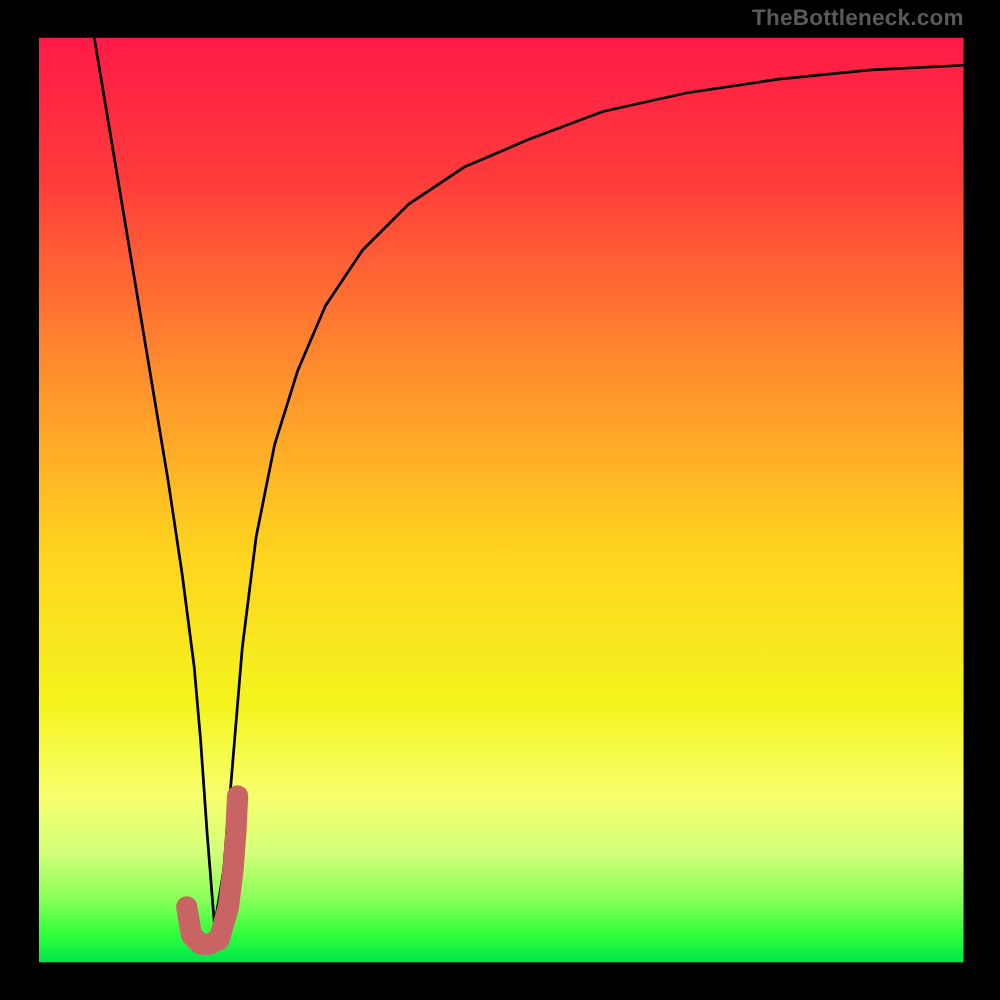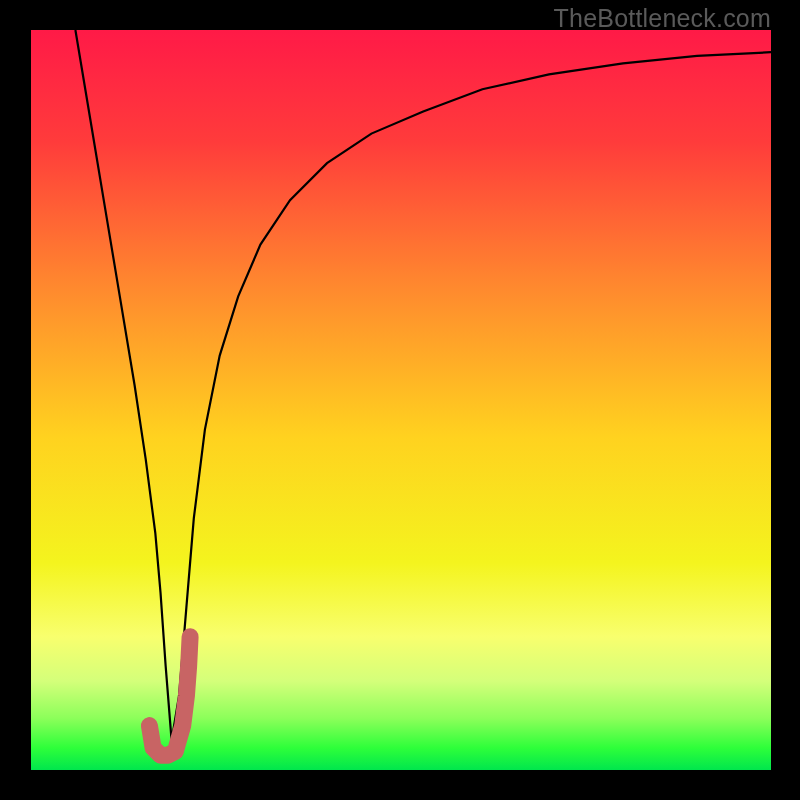--- a/index.html
+++ b/index.html
@@ -21,22 +21,22 @@
     left: 31px;
     top: 30px;
     width: 740px;
     height: 740px;
   }
   .watermark {
     position: absolute;
     top: 4px;
     right: 29px;
     font-family: Arial, Helvetica, sans-serif;
-    font-size: 25px;
-    font-weight: 400;
+    font-size: 18px;
+    font-weight: 700;
     color: #5a5a5a;
     letter-spacing: 0.2px;
     user-select: none;
   }
 </style>
 </head>
 <body>
 
 <div class="frame">
   <svg class="plot" viewBox="0 0 740 740" preserveAspectRatio="none">

